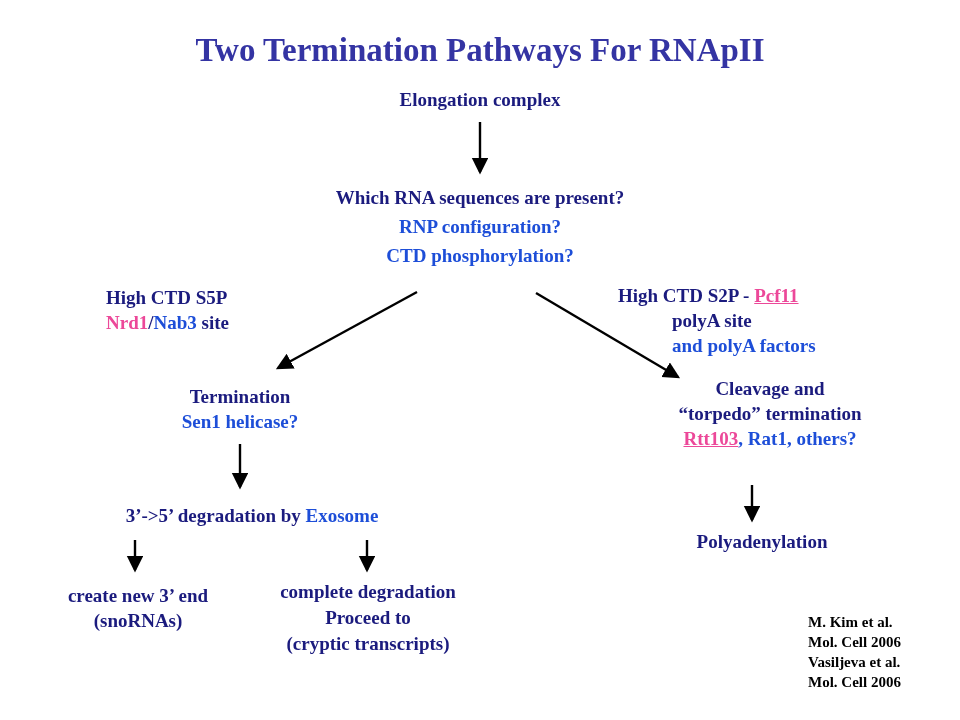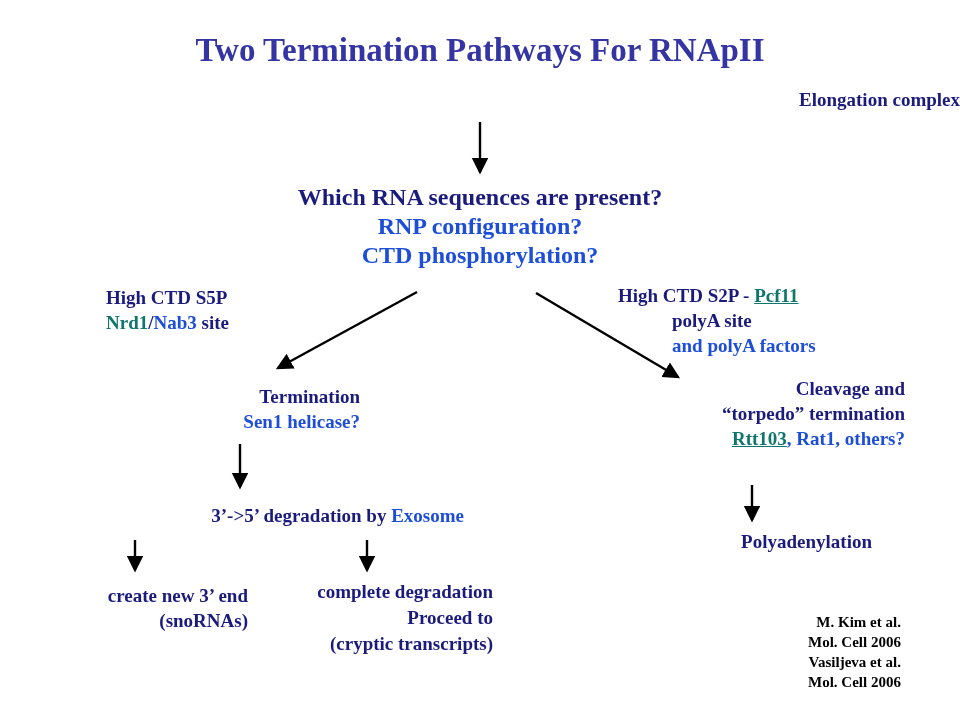--- a/index.html
+++ b/index.html
@@ -1,31 +1,31 @@
 <!DOCTYPE html>
 <html><head>
 <meta charset="utf-8">
 <style>
   html,body{margin:0;padding:0;background:#ffffff;}
   #slide{
     position:relative;width:960px;height:720px;background:#ffffff;overflow:hidden;
     font-family:Liberation Serif, serif;font-weight:bold;
   }
   .abs{position:absolute;}
-  .center{text-align:right;}
+  .center{text-align:center;}
   .navy{color:#1b1b7e;}
   .red{color:#1d4ed8;}
-  .green{color:#0f766e;}
-  .black{color:#000000;text-align:right;}
+  .green{color:#ec4899;}
+  .black{color:#000000;}
   .title{
     left:0;right:0;top:32px;text-align:center;
     font-size:33px;color:#3434a3;letter-spacing:0px;
   }
   .body-text{font-size:19px;line-height:25px;}
-  .q-block{left:0;right:0;top:183px;text-align:center;font-size:24px;line-height:29px;}
+  .q-block{left:0;right:0;top:183px;text-align:center;font-size:19px;line-height:29px;}
   .underline{text-decoration:underline;cursor:pointer;}
   .citation{font-size:15px;line-height:20px;font-weight:bold;}
   svg.arrows{position:absolute;left:0;top:0;width:960px;height:720px;pointer-events:none;}
 </style>
 </head>
 <body>
 
 <div id="slide">
 
   <div class="abs title">Two Termination Pathways For RNApII</div>

